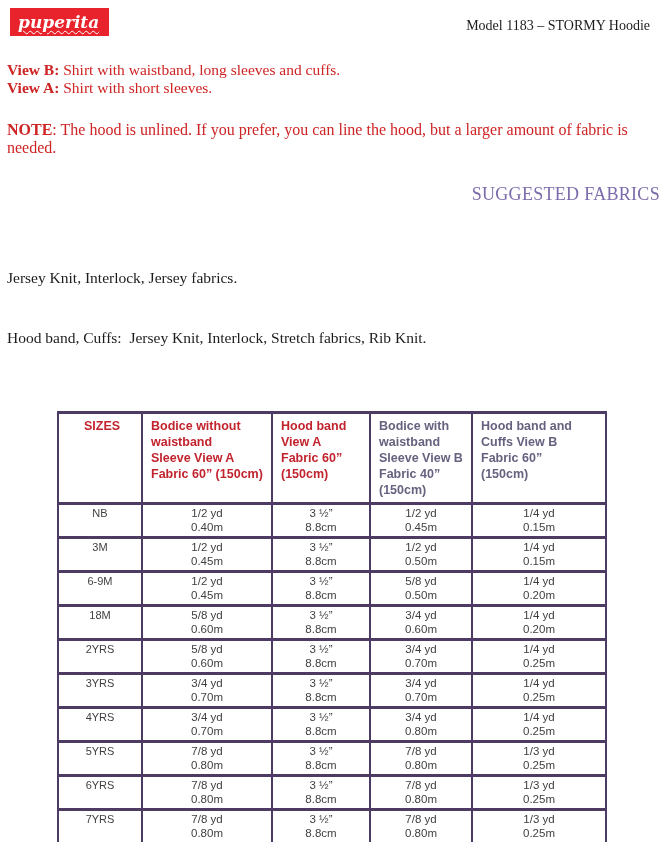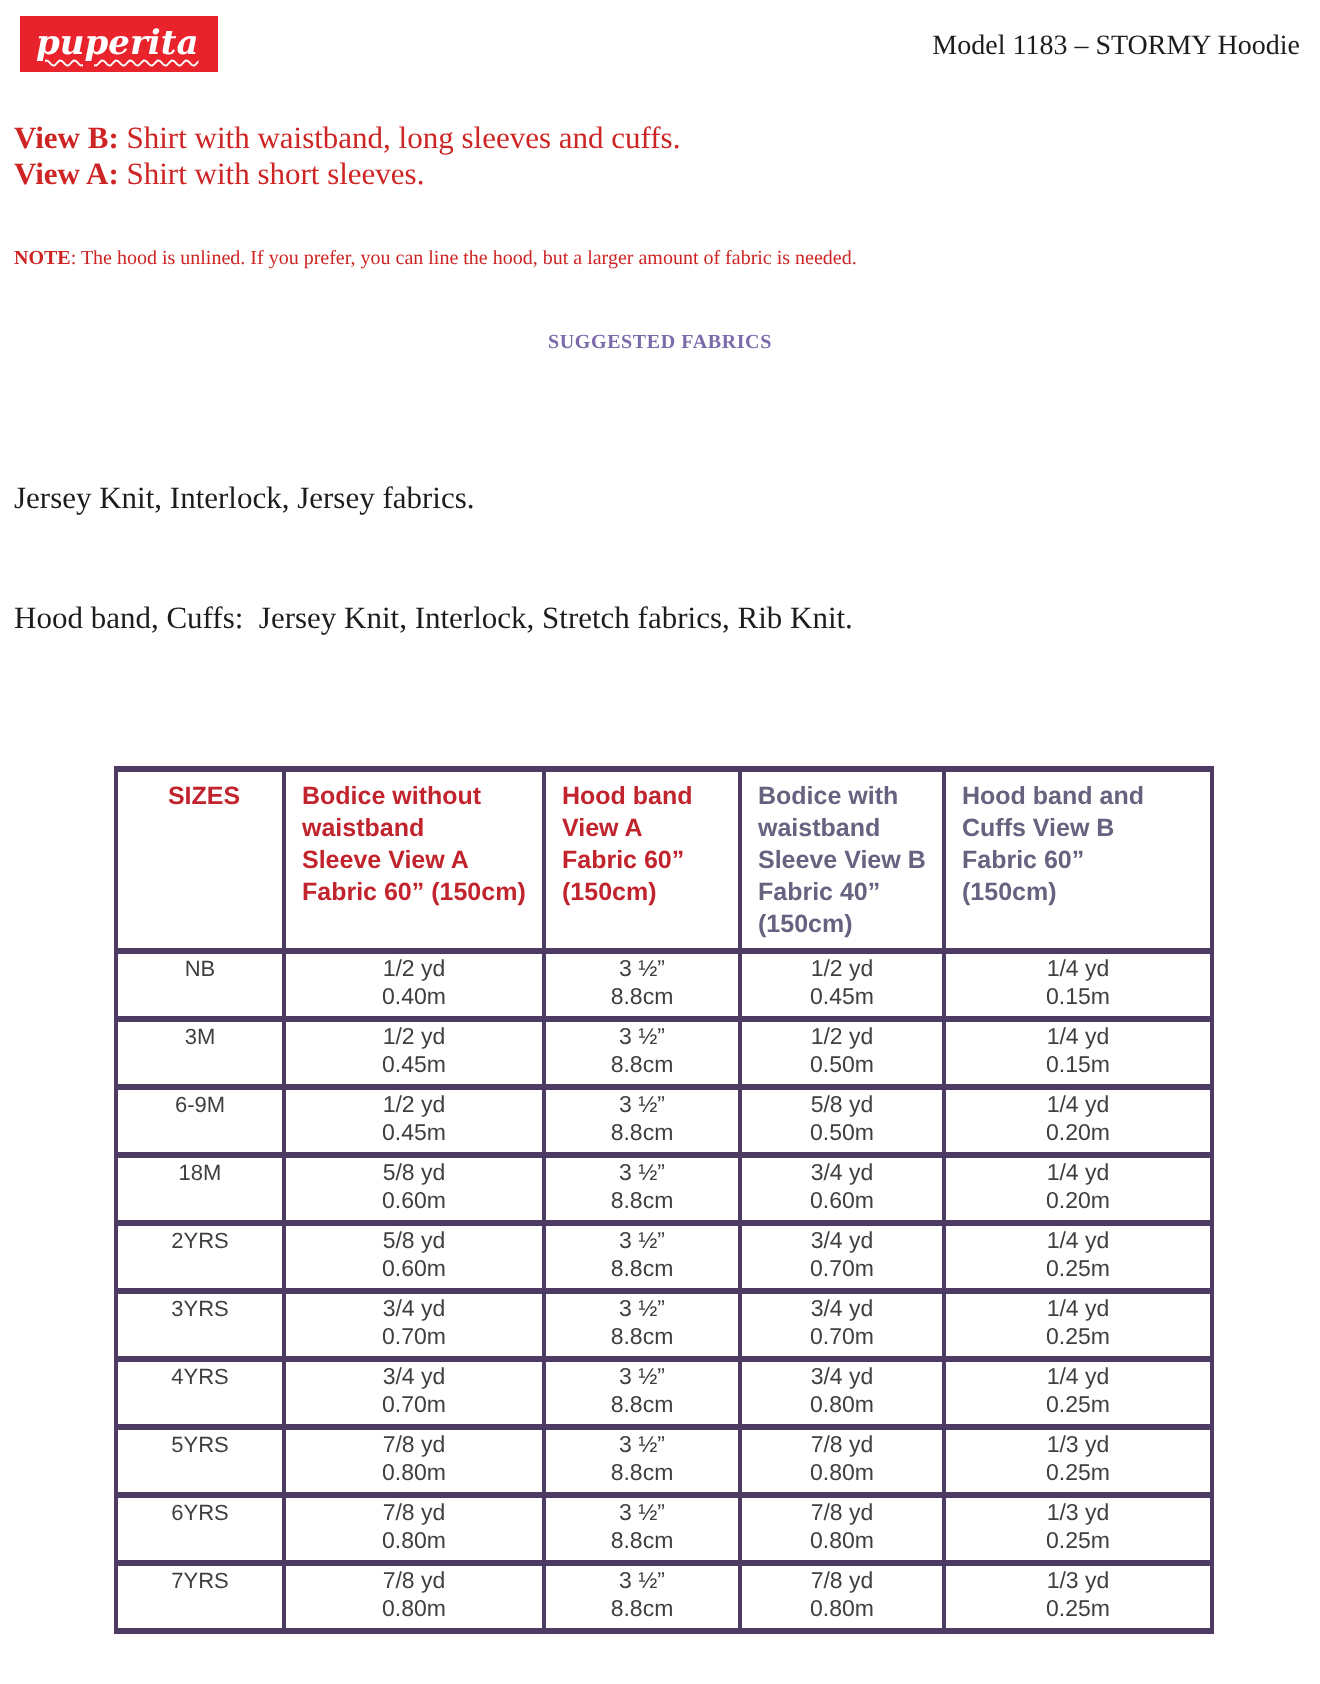--- a/index.html
+++ b/index.html
@@ -15,21 +15,21 @@
   *{margin:0;padding:0;box-sizing:border-box;}
   html,body{background:#ffffff;}
   .page{
     position:relative;
     width:660px;height:842px;
     background:#ffffff;
     font-family:"Liberation Serif", serif;
     overflow:hidden;
   }
   .top-bar{
-    display:flex;justify-content:space-between;align-items:flex-start;
+    display:flex;justify-content:space-between;align-items:center;
     padding:8px 10px 0 10px;
   }
   .logo{
     background:var(--logo-red);
     color:#ffffff;
     font-family:"DejaVu Serif", serif;
     font-style:italic;
     font-weight:bold;
     font-size:17px;
     line-height:26px;
@@ -45,30 +45,30 @@
   .intro{
     margin:25px 8px 0 7px;
     color:var(--text-red);
     font-size:15.5px;
     line-height:18px;
   }
   .intro b{font-weight:bold;}
   .note{
     margin:24px 8px 0 7px;
     color:var(--text-red);
-    font-size:10px;
+    font-size:16px;
     line-height:18px;
     max-width:646px;
   }
   .fabrics-heading{
     margin-top:27px;
-    text-align:center;
+    text-align:right;
     color:var(--heading-purple);
-    font-weight:bold;
-    font-size:10px;
+    font-weight:normal;
+    font-size:18px;
     letter-spacing:.3px;
   }
   .fabrics-lines{
     margin:23px 8px 0 7px;
     color:var(--body-black);
     font-size:15.5px;
     line-height:20px;
     white-space:pre-wrap;
   }
   table.fabric-table{

